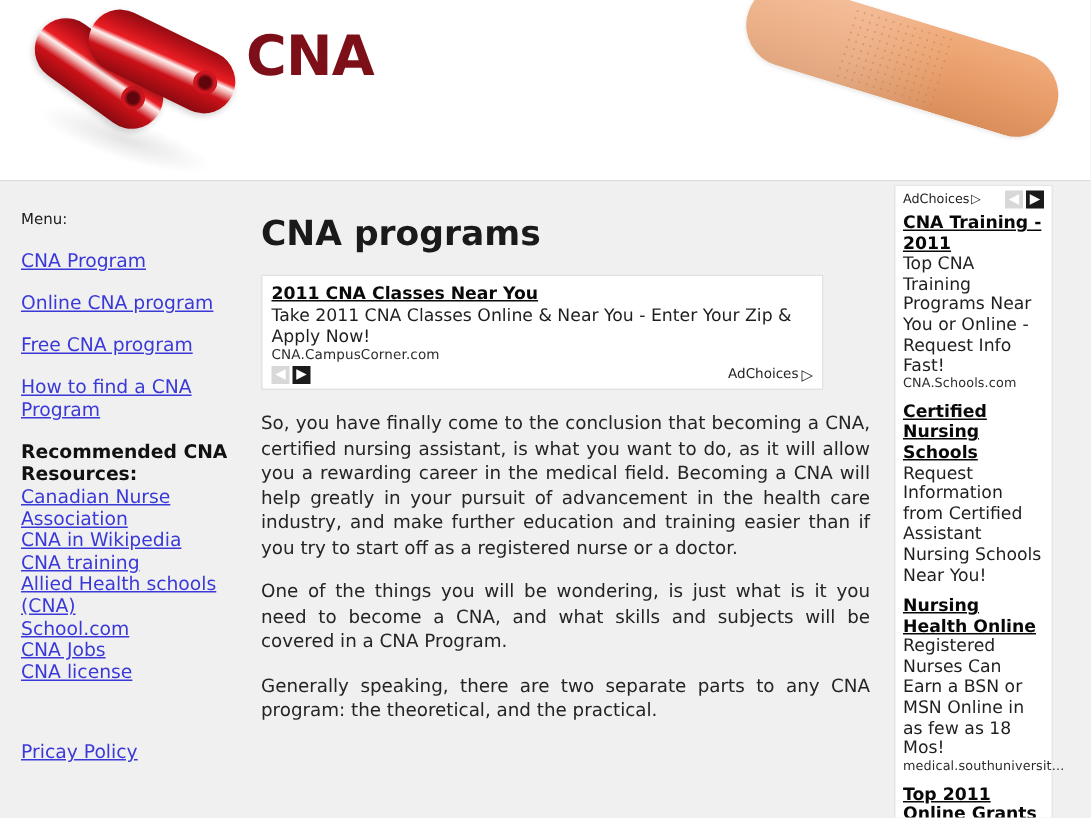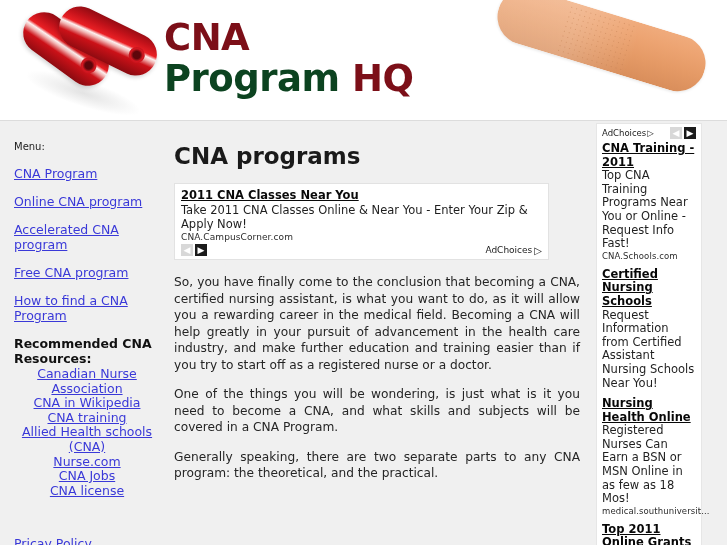--- a/index.html
+++ b/index.html
@@ -115,21 +115,20 @@
     color: #111;
     margin: 4px 0 1px 0;
   }
   .res-link {
     display: block;
     color: #3a39d8;
     text-decoration: underline;
     font-size: 12.5px;
     line-height: 14.6px;
     cursor: pointer;
-    text-align: center;
   }
   .privacy-link {
     display: block;
     color: #3a39d8;
     text-decoration: underline;
     font-size: 12.5px;
     margin-top: 38px;
     cursor: pointer;
   }
 
@@ -236,48 +235,46 @@
   <div class="banner-inner">
 
     <div class="capsules">
       <div class="cap-shadow"></div>
       <div class="capsule one"></div>
       <div class="capsule two"></div>
     </div>
 
     <div class="logo-text">
       <div class="logo-line1">CNA</div>
-      <div class="logo-line2"><span class="logo-prog">Program </span><span class="logo-hq">HQ</span></div>
     </div>
 
     <div class="bandage">
       <div class="pad"></div>
     </div>
 
   </div>
 </div>
 
 <div class="page">
 
   <div class="sidebar-left">
     <div class="menu-title">Menu:</div>
 
     <a class="nav-link">CNA Program</a>
     <a class="nav-link">Online CNA program</a>
-    <a class="nav-link">Accelerated CNA program</a>
     <a class="nav-link">Free CNA program</a>
     <a class="nav-link">How to find a CNA Program</a>
 
     <div class="res-title">Recommended CNA Resources:</div>
 
     <a class="res-link">Canadian Nurse Association</a>
     <a class="res-link">CNA in Wikipedia</a>
     <a class="res-link">CNA training</a>
     <a class="res-link">Allied Health schools (CNA)</a>
-    <a class="res-link">Nurse.com</a>
+    <a class="res-link">School.com</a>
     <a class="res-link">CNA Jobs</a>
     <a class="res-link">CNA license</a>
 
     <a class="privacy-link">Pricay Policy</a>
   </div>
 
   <div class="main">
     <h1 class="page-title">CNA programs</h1>
 
     <div class="ad-inline">

